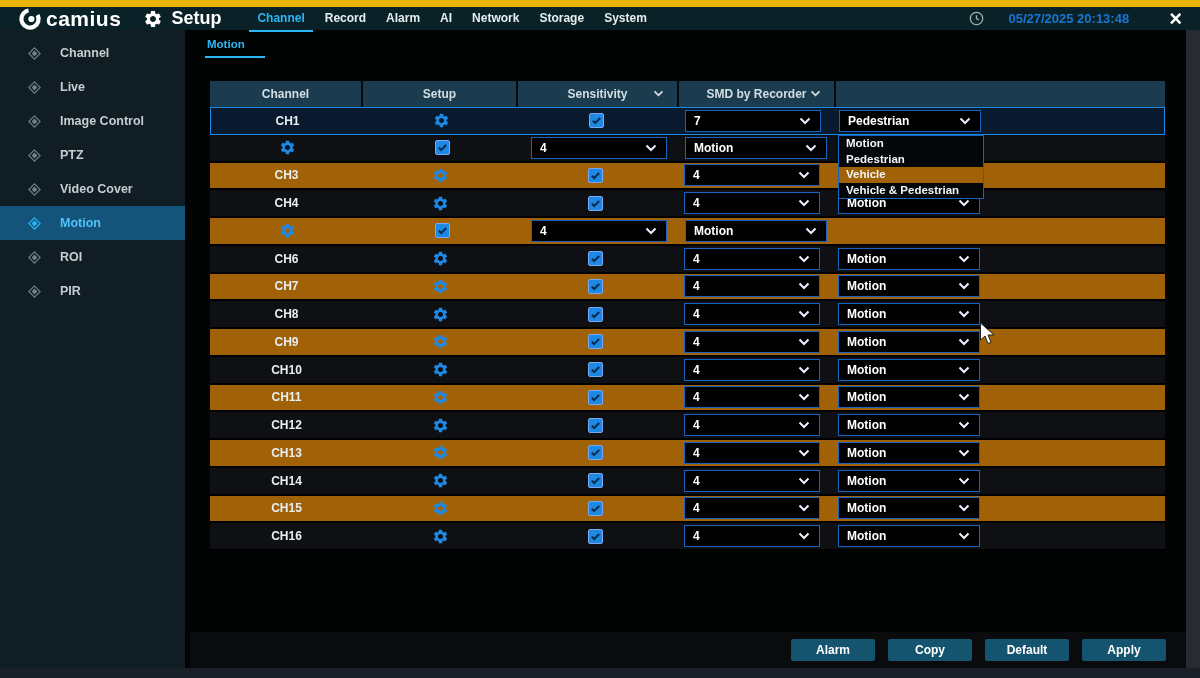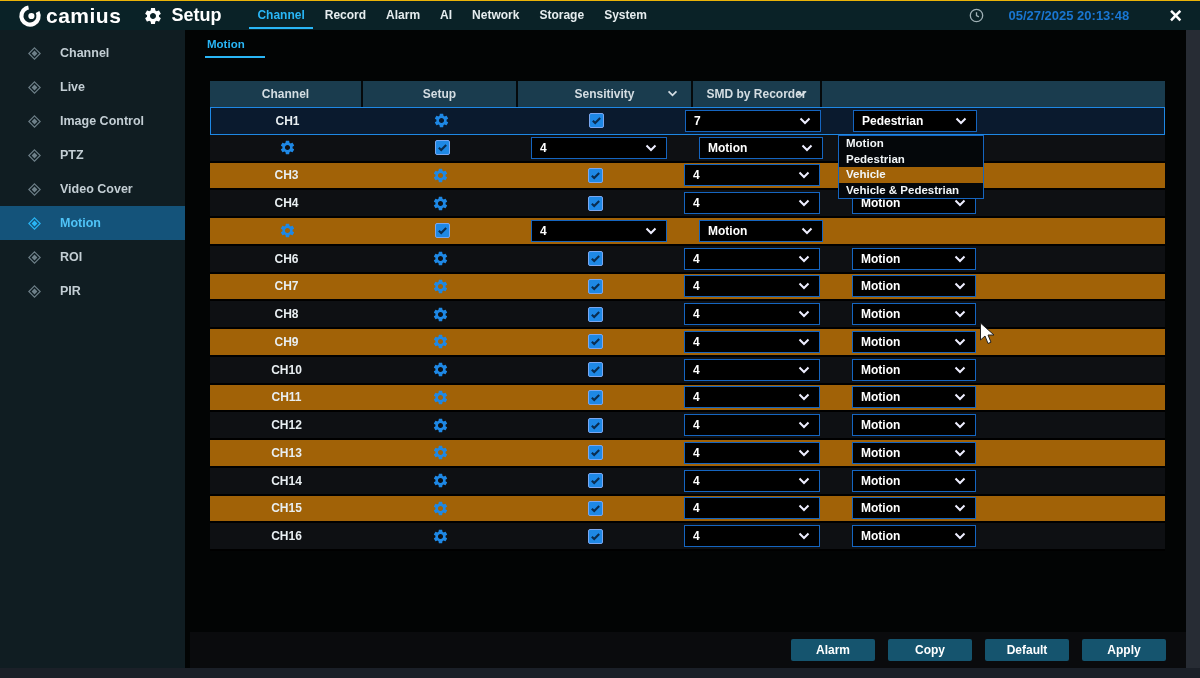--- a/index.html
+++ b/index.html
@@ -2,21 +2,21 @@
 <html><head>
 <meta charset="utf-8">
 <style>
   * { box-sizing: border-box; margin: 0; padding: 0; }
   html, body { width: 1200px; height: 678px; overflow: hidden; background: #000; }
   body { font-family: "Liberation Sans", sans-serif; }
   .app { position: relative; width: 1200px; height: 678px; background: #020404; }
 
   
   .topbar { position: absolute; left: 0; top: 0; width: 1200px; height: 30px;
-    background: #0a2227; border-top: 1px solid #eab308;
+    background: #0a2227; border-top: 7px solid #eab308;
     display: flex; align-items: center; padding: 0 18px; }
   .logo { display: flex; align-items: center; gap: 4px; }
   .logo-text { color: #fff; font-size: 21px; font-weight: 700; letter-spacing: .5px; }
   .setup-group { display: flex; align-items: center; gap: 8px; margin-left: 22px; }
   .setup-title { color: #fff; font-size: 18px; font-weight: 700; }
   .tabs { display: flex; align-items: center; margin-left: 26px; gap: 0; height: 27px; }
   .tab { color: #e6edef; font-size: 12px; font-weight: 600; padding: 0 10px; height: 27px;
     line-height: 27px; position: relative; cursor: default; }
   .tab.active { color: #29b6f6; }
   .tab.active::after { content: ""; position: absolute; left: 2px; right: 2px; bottom: 0;
@@ -38,21 +38,21 @@
   .content-tab { position: absolute; left: 205px; top: 38px; color: #29b6f6; font-size: 11.5px;
     font-weight: 700; padding: 0 20px 6px 2px; border-bottom: 2px solid #29b6f6; }
 
   .table { position: absolute; left: 210px; top: 81px; width: 955px; }
   .thead { display: flex; height: 26px; background: #1a3c4e; }
   .hcell { display: flex; align-items: center; justify-content: center; position: relative;
     color: #d4dde2; font-size: 12px; font-weight: 700; border-right: 2px solid #05090b; }
   .hcell:last-child { border-right: none; }
   .hchev { position: absolute; right: 13px; top: 9px; }
   .c1 { width: 153px; } .c2 { width: 155px; } .c3 { width: 154px; }
-  .c4 { width: 175px; } .c5 { width: 129px; } .c6 { flex: 1; }
+  .c4 { width: 161px; } .c5 { width: 157px; } .c6 { flex: 1; }
 
   .tbody { display: flex; flex-direction: column; }
   .trow { display: flex; align-items: center; height: 27.75px; background: #a16207;
     border-bottom: 2px solid #000; }
   .trow:nth-child(even) { background: #0e1013; }
   .trow.selected { background: #0a1a2e; border: 1.5px solid #1e88e5; }
   .cell { display: flex; align-items: center; justify-content: center; height: 100%; }
   .ch-label { color: #e8eef1; font-size: 12px; font-weight: 700; }
   .gear { display: flex; cursor: pointer; }
   .checkbox { width: 15px; height: 15px; background: #1e88e5; border: 1px solid #7aa7f0;

